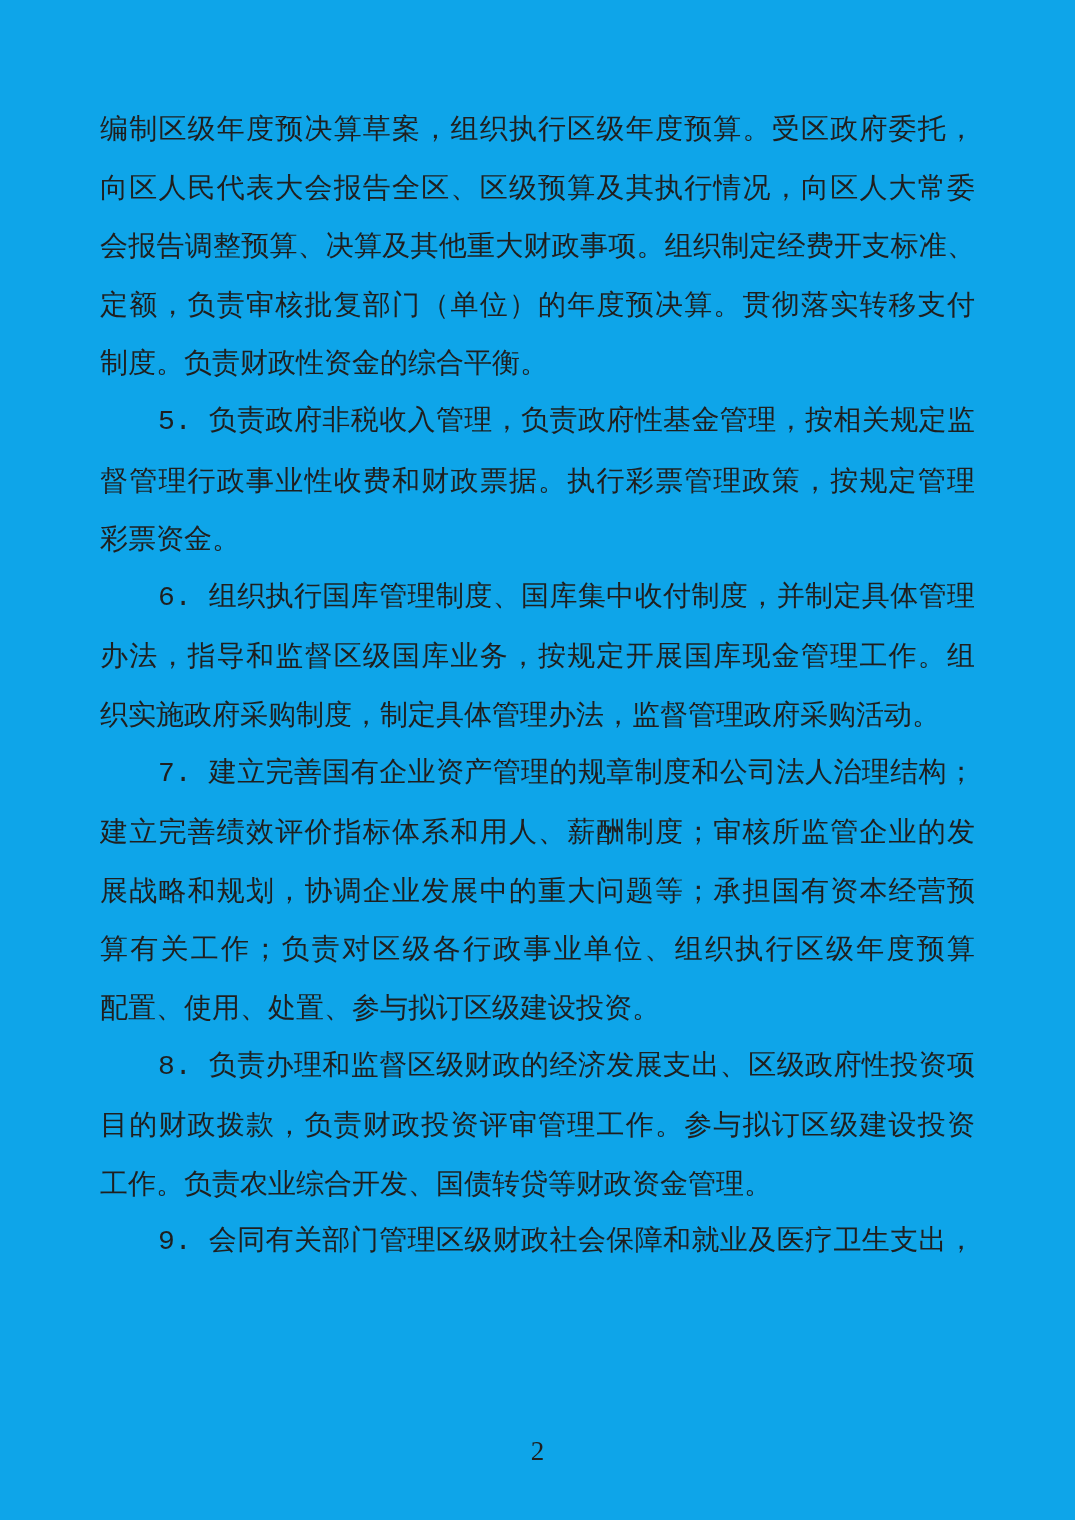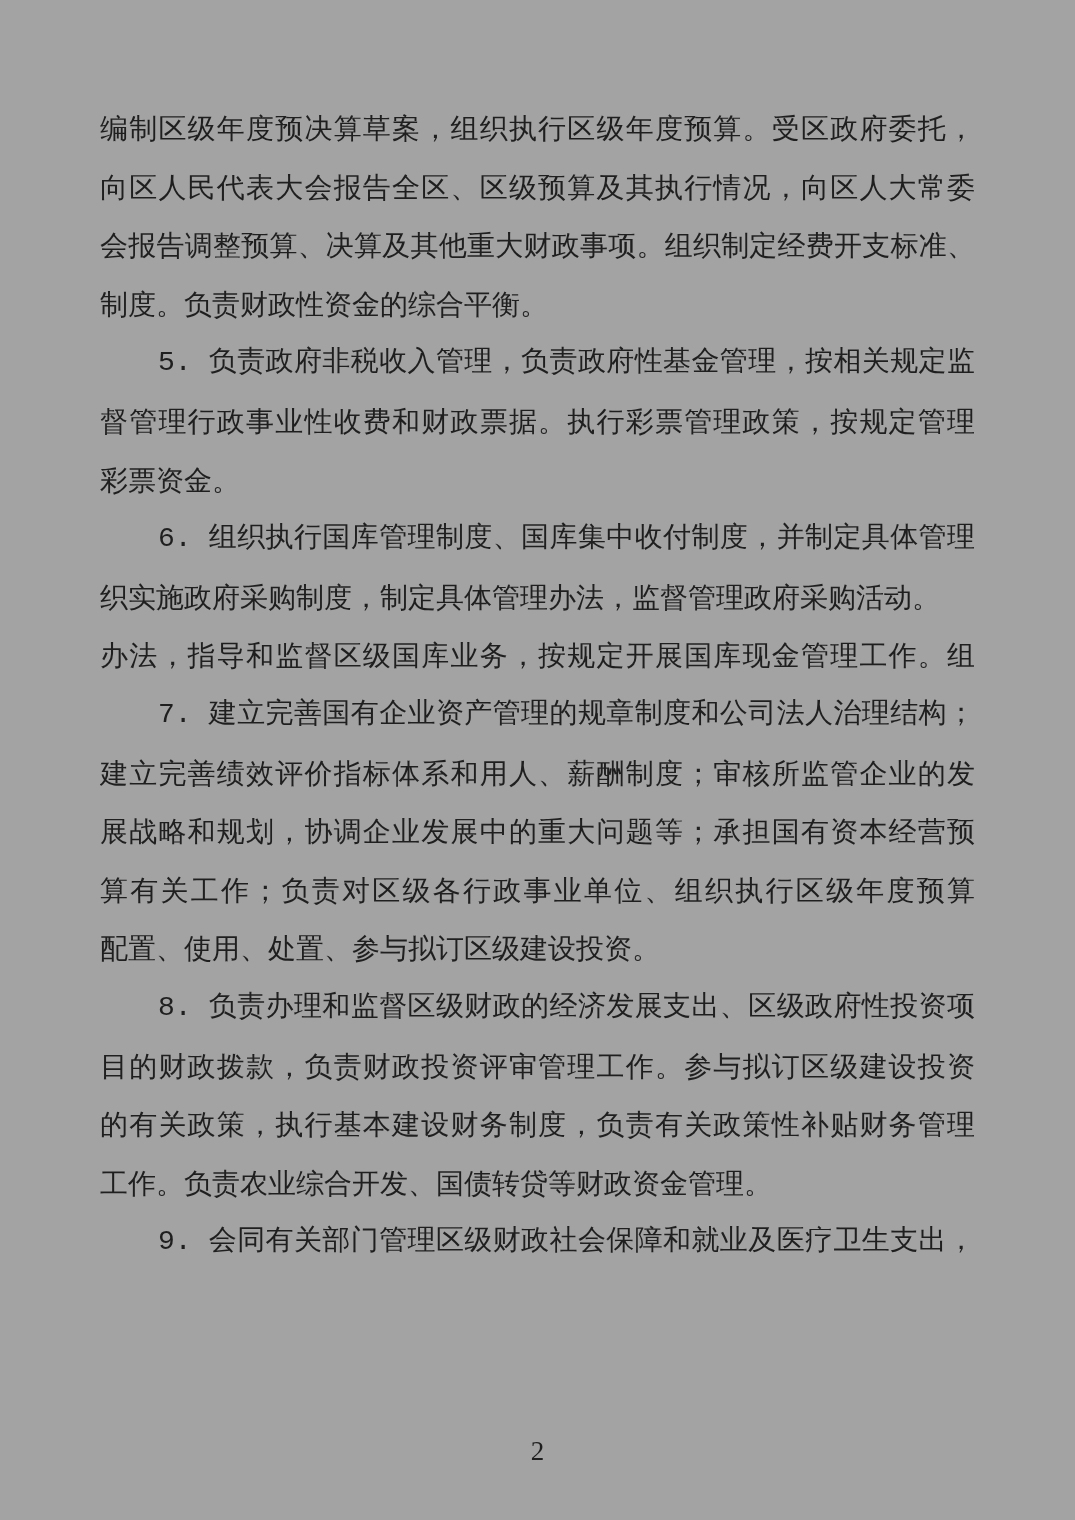--- a/index.html
+++ b/index.html
@@ -4,21 +4,21 @@
 <style>
   html, body {
     margin: 0;
     padding: 0;
     background: #ffffff;
   }
   .page {
     position: relative;
     width: 1075px;
     height: 1520px;
-    background: #a3a3a3;
+    background: #0ea5e9;
     overflow: hidden;
     font-family: "Liberation Serif", "DejaVu Serif", serif;
     color: #1f1f1f;
   }
   .text-block {
     position: absolute;
     left: 100px;
     top: 100px;
     width: 875px;
   }
@@ -54,32 +54,32 @@
   }
 </style>
 </head>
 <body>
 
 <div class="page">
   <main class="text-block">
       <p class="line">编制区级年度预决算草案，组织执行区级年度预算。受区政府委托，</p>
       <p class="line">向区人民代表大会报告全区、区级预算及其执行情况，向区人大常委</p>
       <p class="line">会报告调整预算、决算及其他重大财政事项。组织制定经费开支标准、</p>
+      <p class="line">定额，负责审核批复部门（单位）的年度预决算。贯彻落实转移支付</p>
       <p class="line para-end">制度。负责财政性资金的综合平衡。</p>
       <p class="line indent">5. 负责政府非税收入管理，负责政府性基金管理，按相关规定监</p>
       <p class="line">督管理行政事业性收费和财政票据。执行彩票管理政策，按规定管理</p>
       <p class="line para-end">彩票资金。</p>
       <p class="line indent">6. 组织执行国库管理制度、国库集中收付制度，并制定具体管理</p>
+      <p class="line">办法，指导和监督区级国库业务，按规定开展国库现金管理工作。组</p>
       <p class="line para-end">织实施政府采购制度，制定具体管理办法，监督管理政府采购活动。</p>
-      <p class="line">办法，指导和监督区级国库业务，按规定开展国库现金管理工作。组</p>
       <p class="line indent">7. 建立完善国有企业资产管理的规章制度和公司法人治理结构；</p>
       <p class="line">建立完善绩效评价指标体系和用人、薪酬制度；审核所监管企业的发</p>
       <p class="line">展战略和规划，协调企业发展中的重大问题等；承担国有资本经营预</p>
       <p class="line">算有关工作；负责对区级各行政事业单位、组织执行区级年度预算</p>
       <p class="line para-end">配置、使用、处置、参与拟订区级建设投资。</p>
       <p class="line indent">8. 负责办理和监督区级财政的经济发展支出、区级政府性投资项</p>
       <p class="line">目的财政拨款，负责财政投资评审管理工作。参与拟订区级建设投资</p>
-      <p class="line">的有关政策，执行基本建设财务制度，负责有关政策性补贴财务管理</p>
       <p class="line para-end">工作。负责农业综合开发、国债转贷等财政资金管理。</p>
       <p class="line indent">9. 会同有关部门管理区级财政社会保障和就业及医疗卫生支出，</p>
     </main>
   <div class="page-number">2</div>
 </div>
 
 </body></html>

